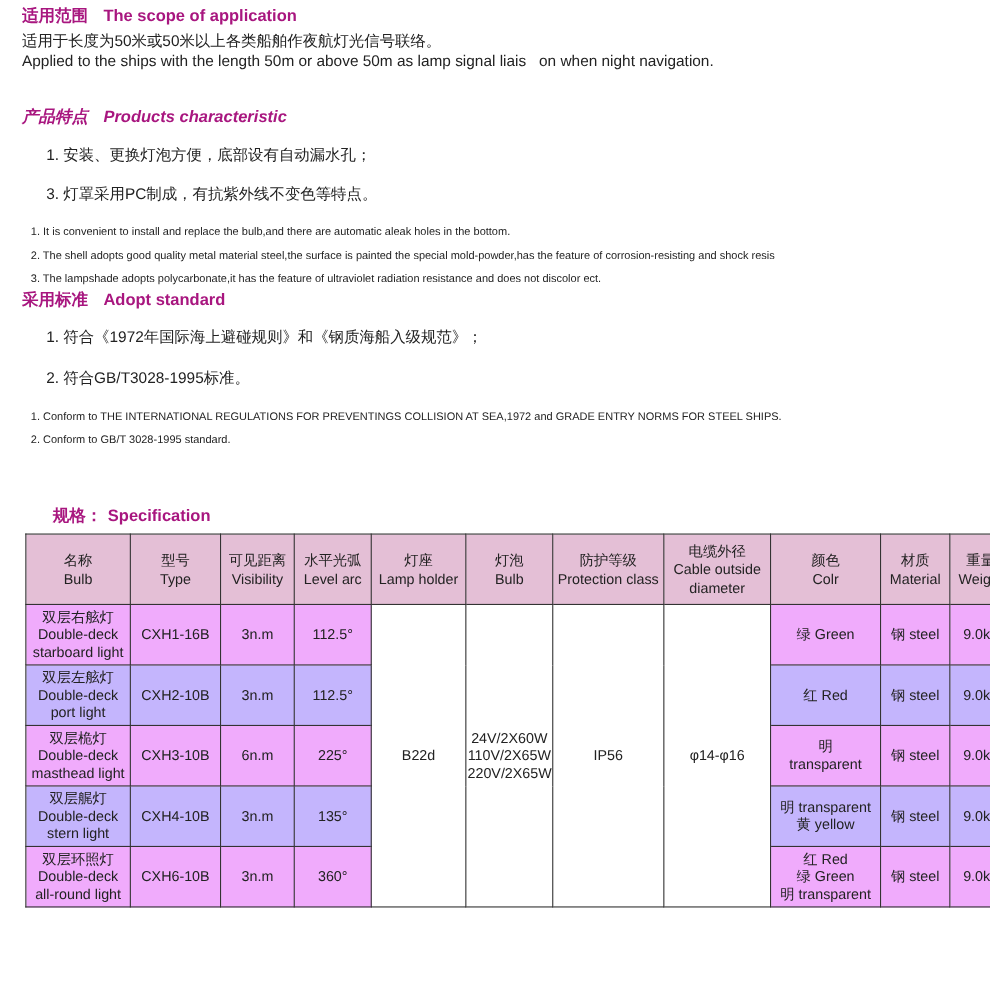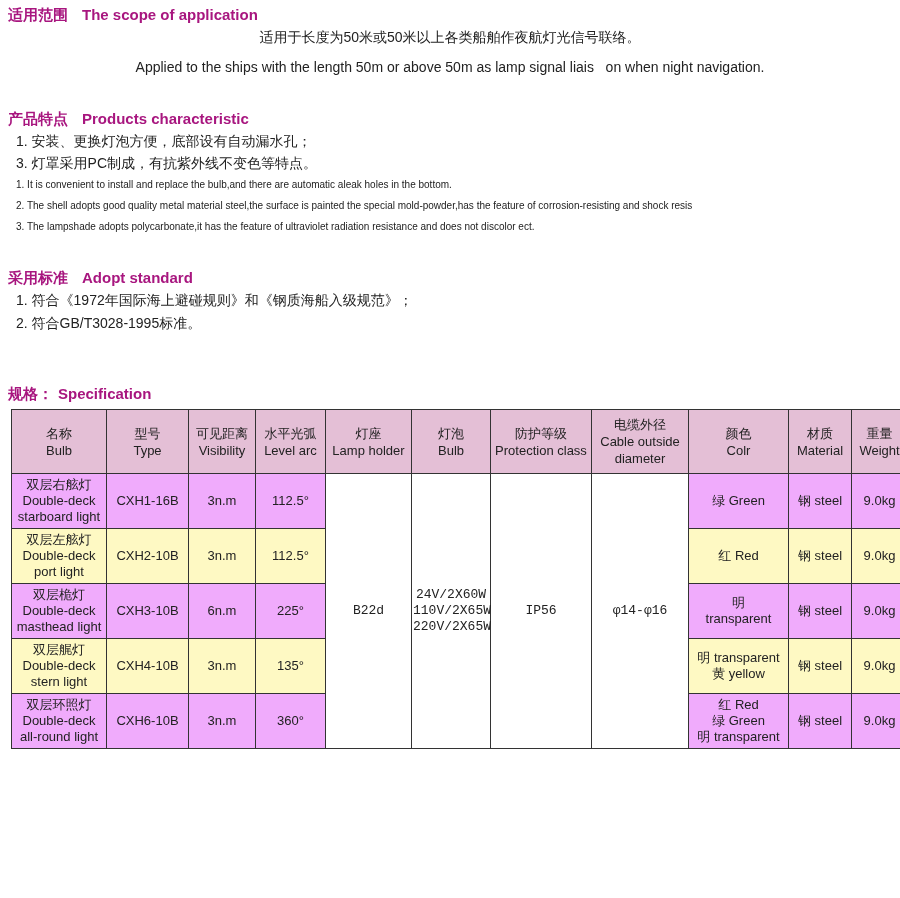--- a/index.html
+++ b/index.html
@@ -2,38 +2,38 @@
 <html><head>
 <meta charset="utf-8">
 <style>
   html,body { margin:0; padding:0; background:#ffffff; }
   body {
     width:900px; height:898px;
     font-family:"Liberation Sans","DejaVu Sans",sans-serif;
     color:#222222;
     overflow:hidden;
   }
-  .page { padding:0 8px; }
+  .page { padding:0 20px; }
 
   h2.sec {
     margin:0; font-size:15px; line-height:17px; font-weight:bold;
     color:#a8167f;
   }
   h2.sec .zh { margin-right:14px; }
-  h2.sec.tight .zh { margin-right:5px; }
-
-  p.body { margin:12px; font-size:14px; line-height:18px;text-align:center; }
+  h2.sec.tight .zh { margin-right:5px;margin-left:28px; }
+
+  p.body { margin:0; font-size:14px; line-height:18px; }
   p.prewrap { white-space:pre-wrap; }
   .sec1 h2 { margin-top:6px; }
   .sec1 p.zh-line { margin-top:5px; }
-  .sec2 h2 { margin-top:34px; }
-  .sec3 h2 { margin-top:32px; }
+  .sec2 h2 { margin-top:34px;font-style:italic; }
+  .sec3 h2 { }
   .sec4 h2 { margin-top:50px; }
 
-  p.item-zh { margin:0; font-size:14px; line-height:22px; text-indent:8px; }
+  p.item-zh { margin:14px; font-size:14px; line-height:22px; text-indent:8px; }
   .items-zh { margin-top:3px; }
   p.item-en { margin:0; font-size:10px; line-height:21px; text-indent:8px; }
   .items-en { margin-top:0px; }
   .sec3 .items-zh p.item-zh { line-height:23px; }
   .sec3 .items-en { margin-top:2px; }
 
   table.spec {
     border-collapse:collapse; table-layout:fixed;
     width:896px; margin-left:3px; margin-top:7px;
   }
@@ -41,22 +41,22 @@
     border:1px solid #333333;
     text-align:center; vertical-align:middle;
     font-size:13px; line-height:16px; font-weight:normal;
     padding:2px 1px;
     white-space:pre-line;
     color:#222222;
     background:#f0abfc;
   }
   table.spec thead th { background:#e4bfd6; height:59px; line-height:17px; }
   table.spec tbody tr { height:55px; }
-  table.spec tbody tr.alt td { background:#fef9c3; }
-  table.spec tbody td.merged { background:#ffffff;font-family:Liberation Mono, monospace; }
+  table.spec tbody tr.alt td { background:#c4b5fd; }
+  table.spec tbody td.merged { background:#ffffff; }
 </style>
 </head>
 <body>
 
 <div class="page">
 
   <section class="sec1">
     <h2 class="sec">
       <span class="zh">适用范围</span><span class="en">The scope of application</span>
     </h2>
@@ -79,20 +79,24 @@
     </div>
   </section>
 
   <section class="sec3">
     <h2 class="sec">
       <span class="zh">采用标准</span><span class="en">Adopt standard</span>
     </h2>
     <div class="items-zh">
       <p class="item-zh">1. 符合《1972年国际海上避碰规则》和《钢质海船入级规范》；</p>
       <p class="item-zh">2. 符合GB/T3028-1995标准。</p>
+    </div>
+    <div class="items-en">
+      <p class="item-en">1. Conform to THE INTERNATIONAL REGULATIONS FOR PREVENTINGS COLLISION AT SEA,1972 and GRADE ENTRY NORMS FOR STEEL SHIPS.</p>
+      <p class="item-en">2. Conform to GB/T 3028-1995 standard.</p>
     </div>
   </section>
 
   <section class="sec4">
     <h2 class="sec tight">
       <span class="zh">规格：</span><span class="en">Specification</span>
     </h2>
 
     <table class="spec">
       <colgroup>

